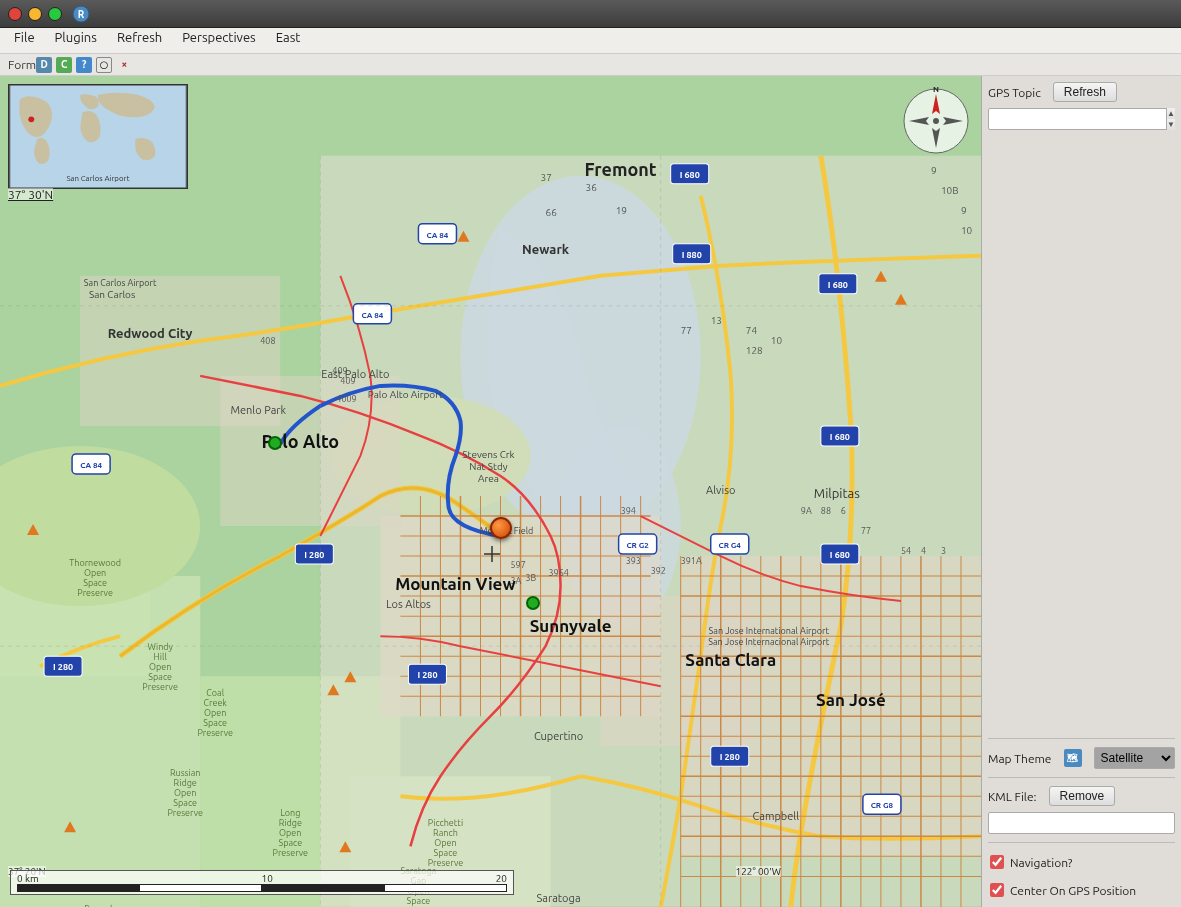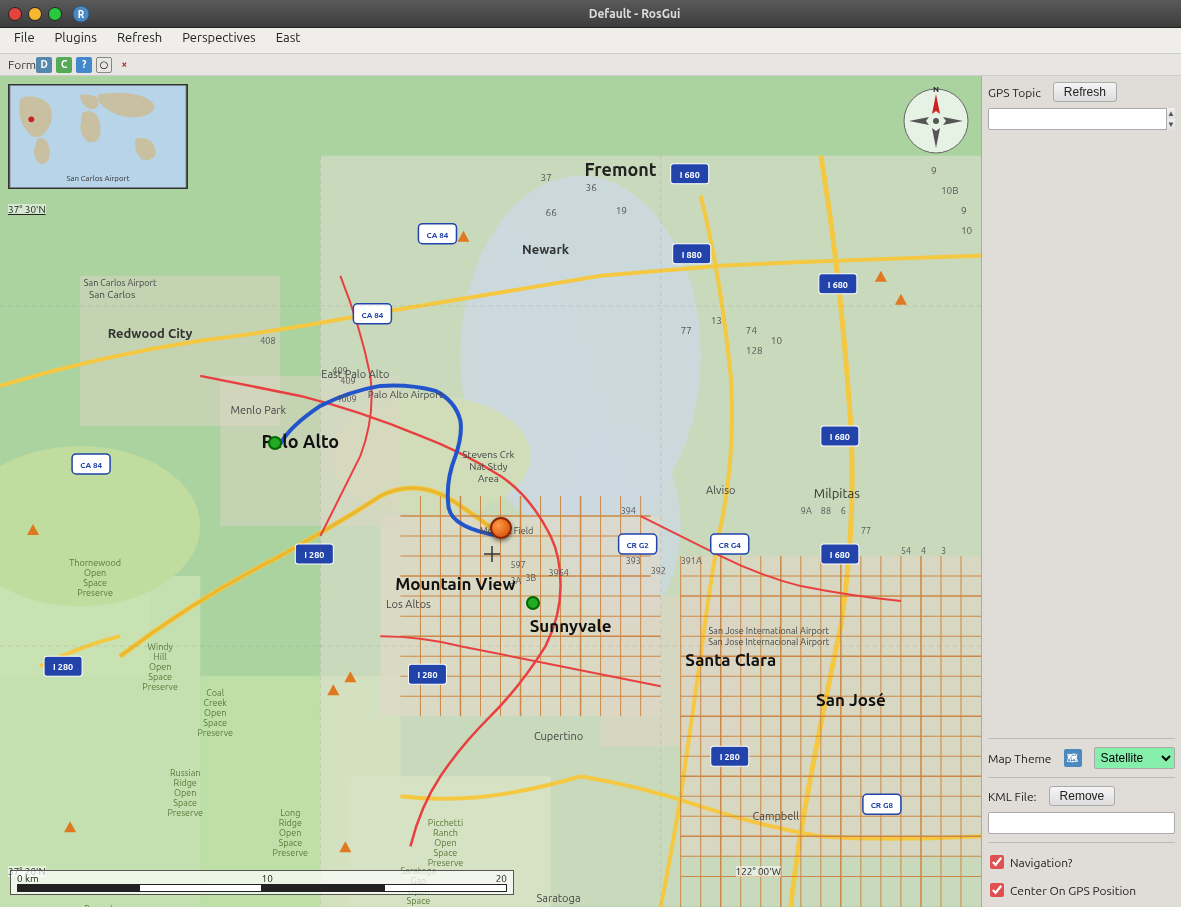--- a/index.html
+++ b/index.html
@@ -139,23 +139,23 @@
       width: 490px;
       height: 8px;
       display: flex;
     }
     .scale-seg-dark { background: #222; }
     .scale-seg-light { background: #fff; border: 1px solid #222; }
 
     
     #coord-tl {
       position: absolute;
-      top: 128px;
+      top: 112px;
       left: 8px;
-      font-size: 10px;
+      font-size: 12px;
       color: #222;
       background: rgba(255,255,255,0.5);
       z-index: 10;
       text-decoration: underline;
     }
     #coord-bl {
       position: absolute;
       bottom: 30px;
       left: 8px;
       font-size: 10px;
@@ -261,21 +261,21 @@
       border-radius: 2px;
       background: white;
       font-size: 12px;
       padding: 0 4px;
     }
     .rp-select {
       flex: 1;
       height: 22px;
       border: 1px solid #aaa;
       border-radius: 2px;
-      background: #86efac;
+      background: #a3a3a3;
       font-size: 12px;
       padding: 0 2px;
     }
 
     .rp-checkbox-row {
       display: flex;
       align-items: center;
       gap: 6px;
       padding: 4px 2px;
     }
@@ -337,21 +337,20 @@
 
 <div id="titlebar">
   <span class="tb-btn tb-close"></span>
   <span class="tb-btn tb-min"></span>
   <span class="tb-btn tb-max"></span>
 
   <svg width="18" height="18" viewBox="0 0 18 18" style="margin-left:4px;">
     <circle cx="9" cy="9" r="8" fill="#4a8abf" stroke="#2a5a8f" stroke-width="1"></circle>
     <text x="9" y="13" text-anchor="middle" fill="white" font-size="10" font-weight="bold">R</text>
   </svg>
-  <span id="titlebar-text">Default - RosGui</span>
 </div>
 
 <div id="menubar">
   <span class="menu-item">File</span>
   <span class="menu-item">Plugins</span>
   <span class="menu-item">Refresh</span>
   <span class="menu-item">Perspectives</span>
   <span class="menu-item">East</span>
 </div>
 

